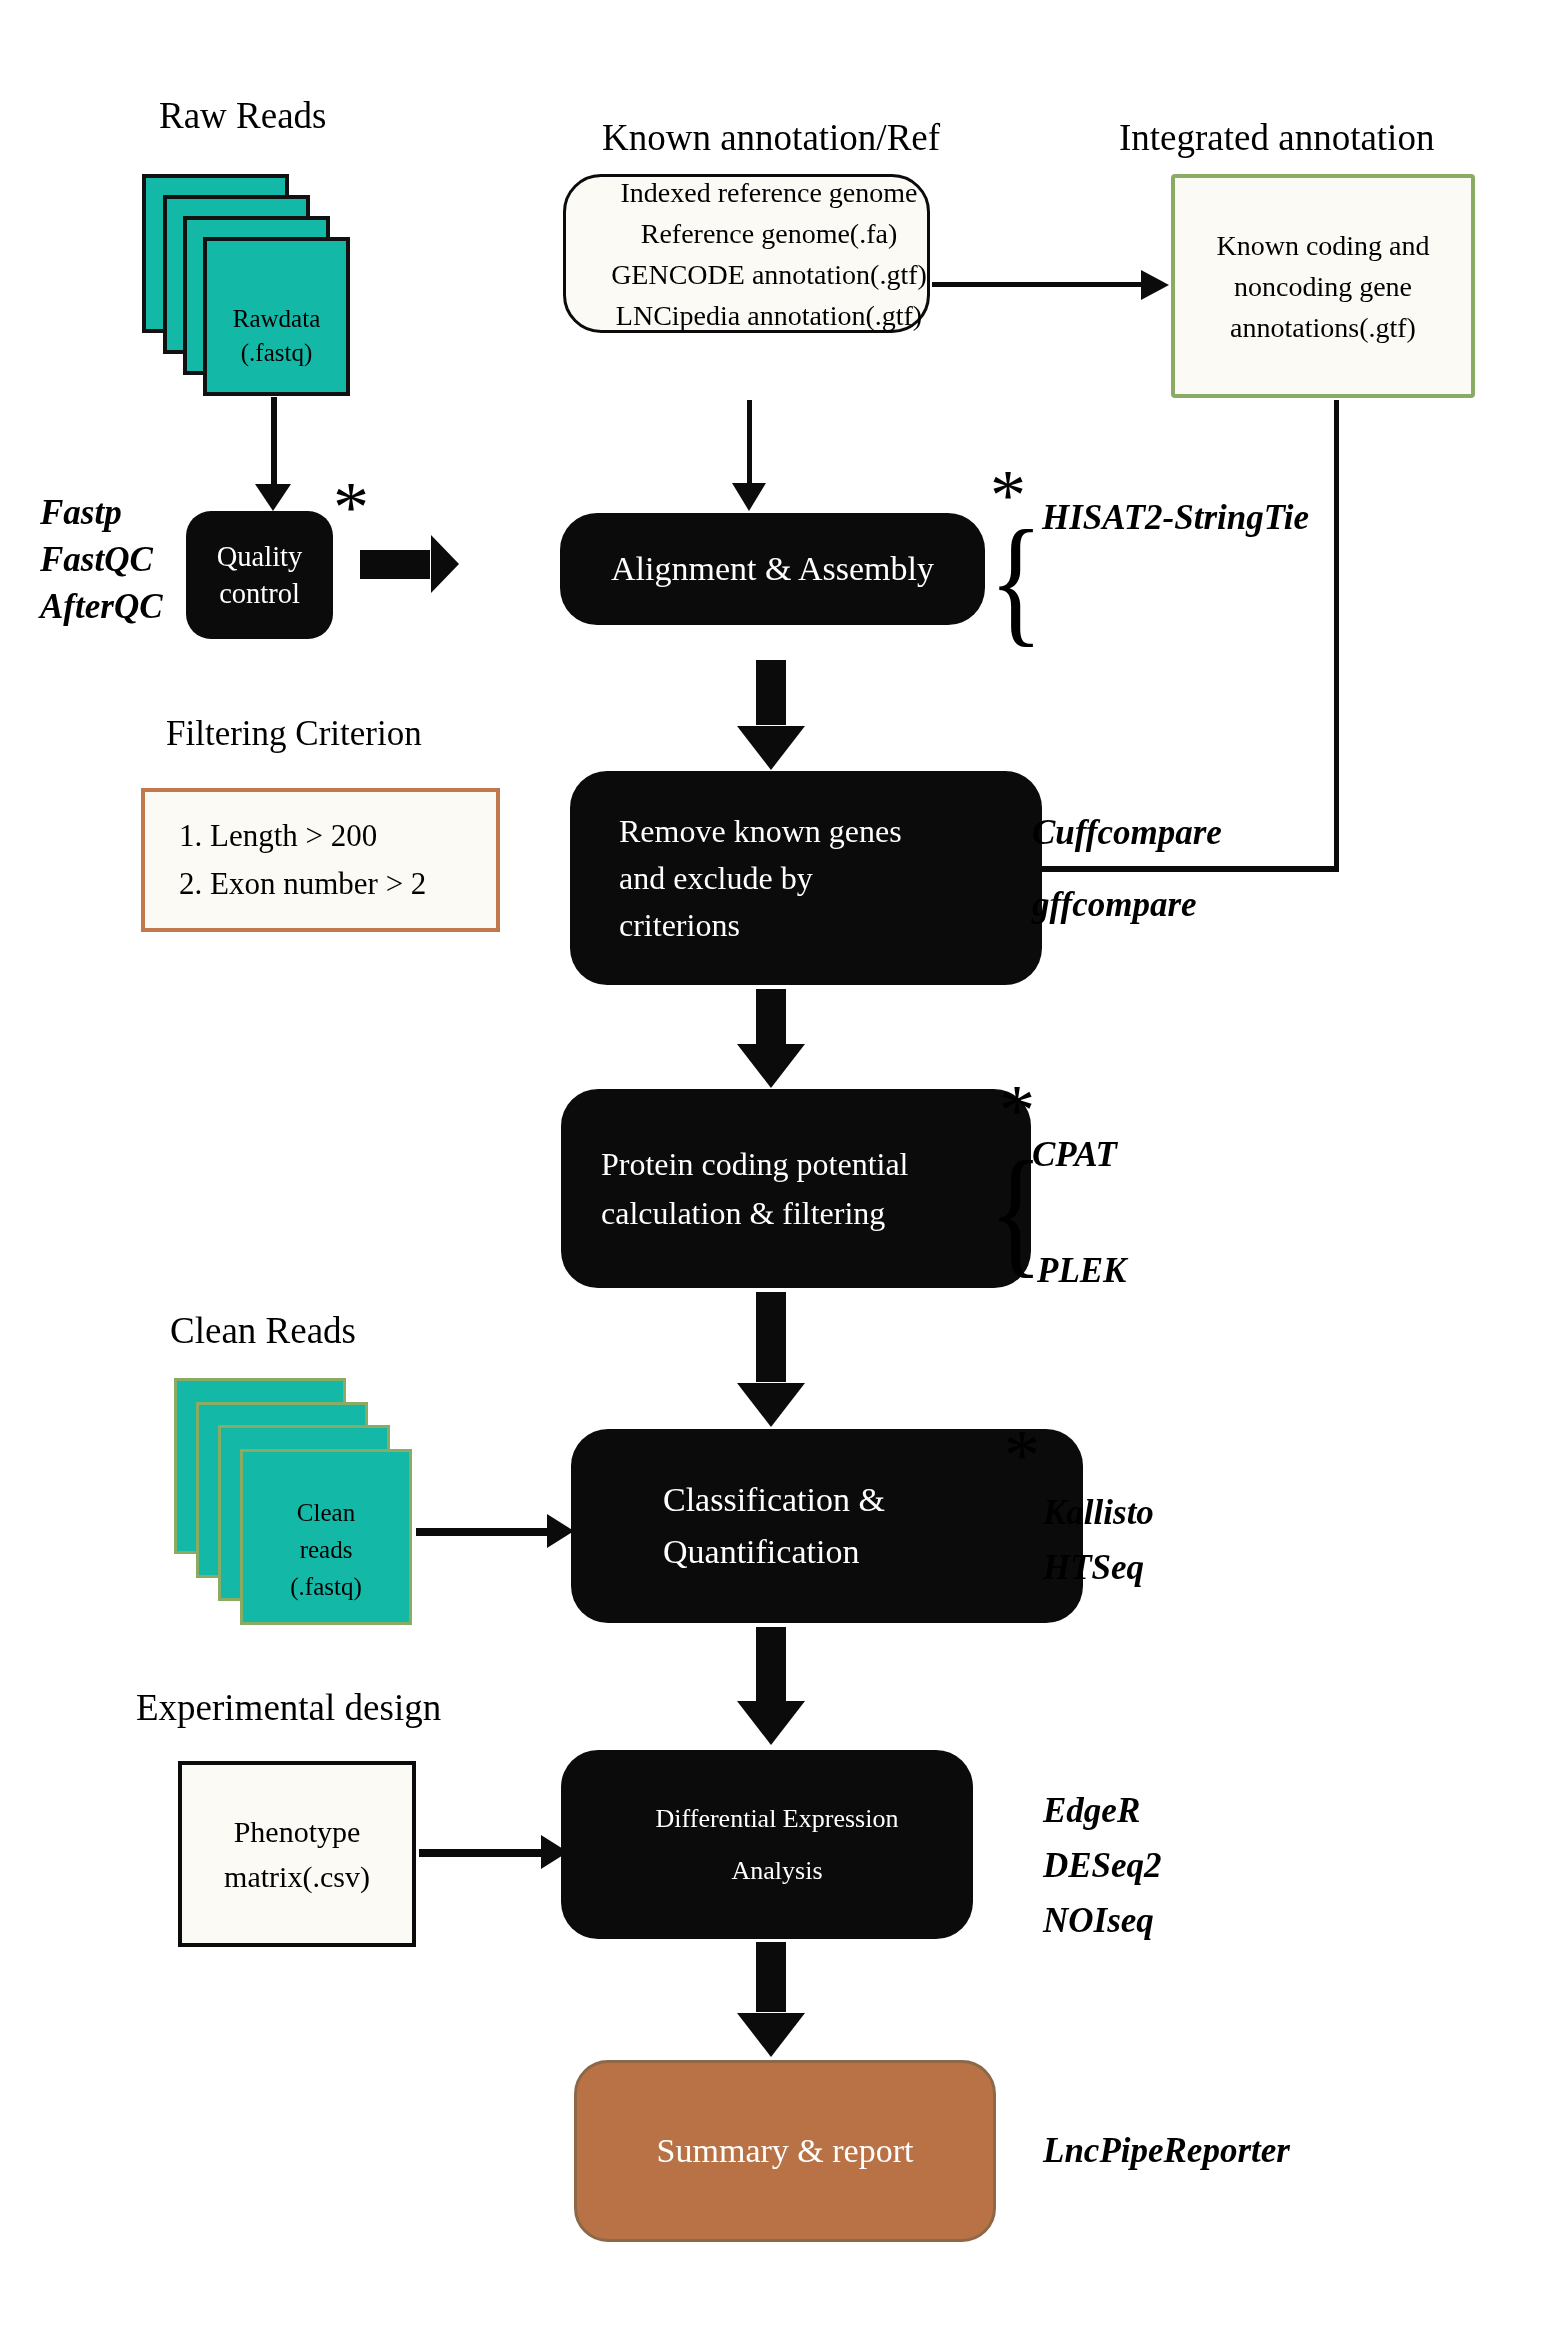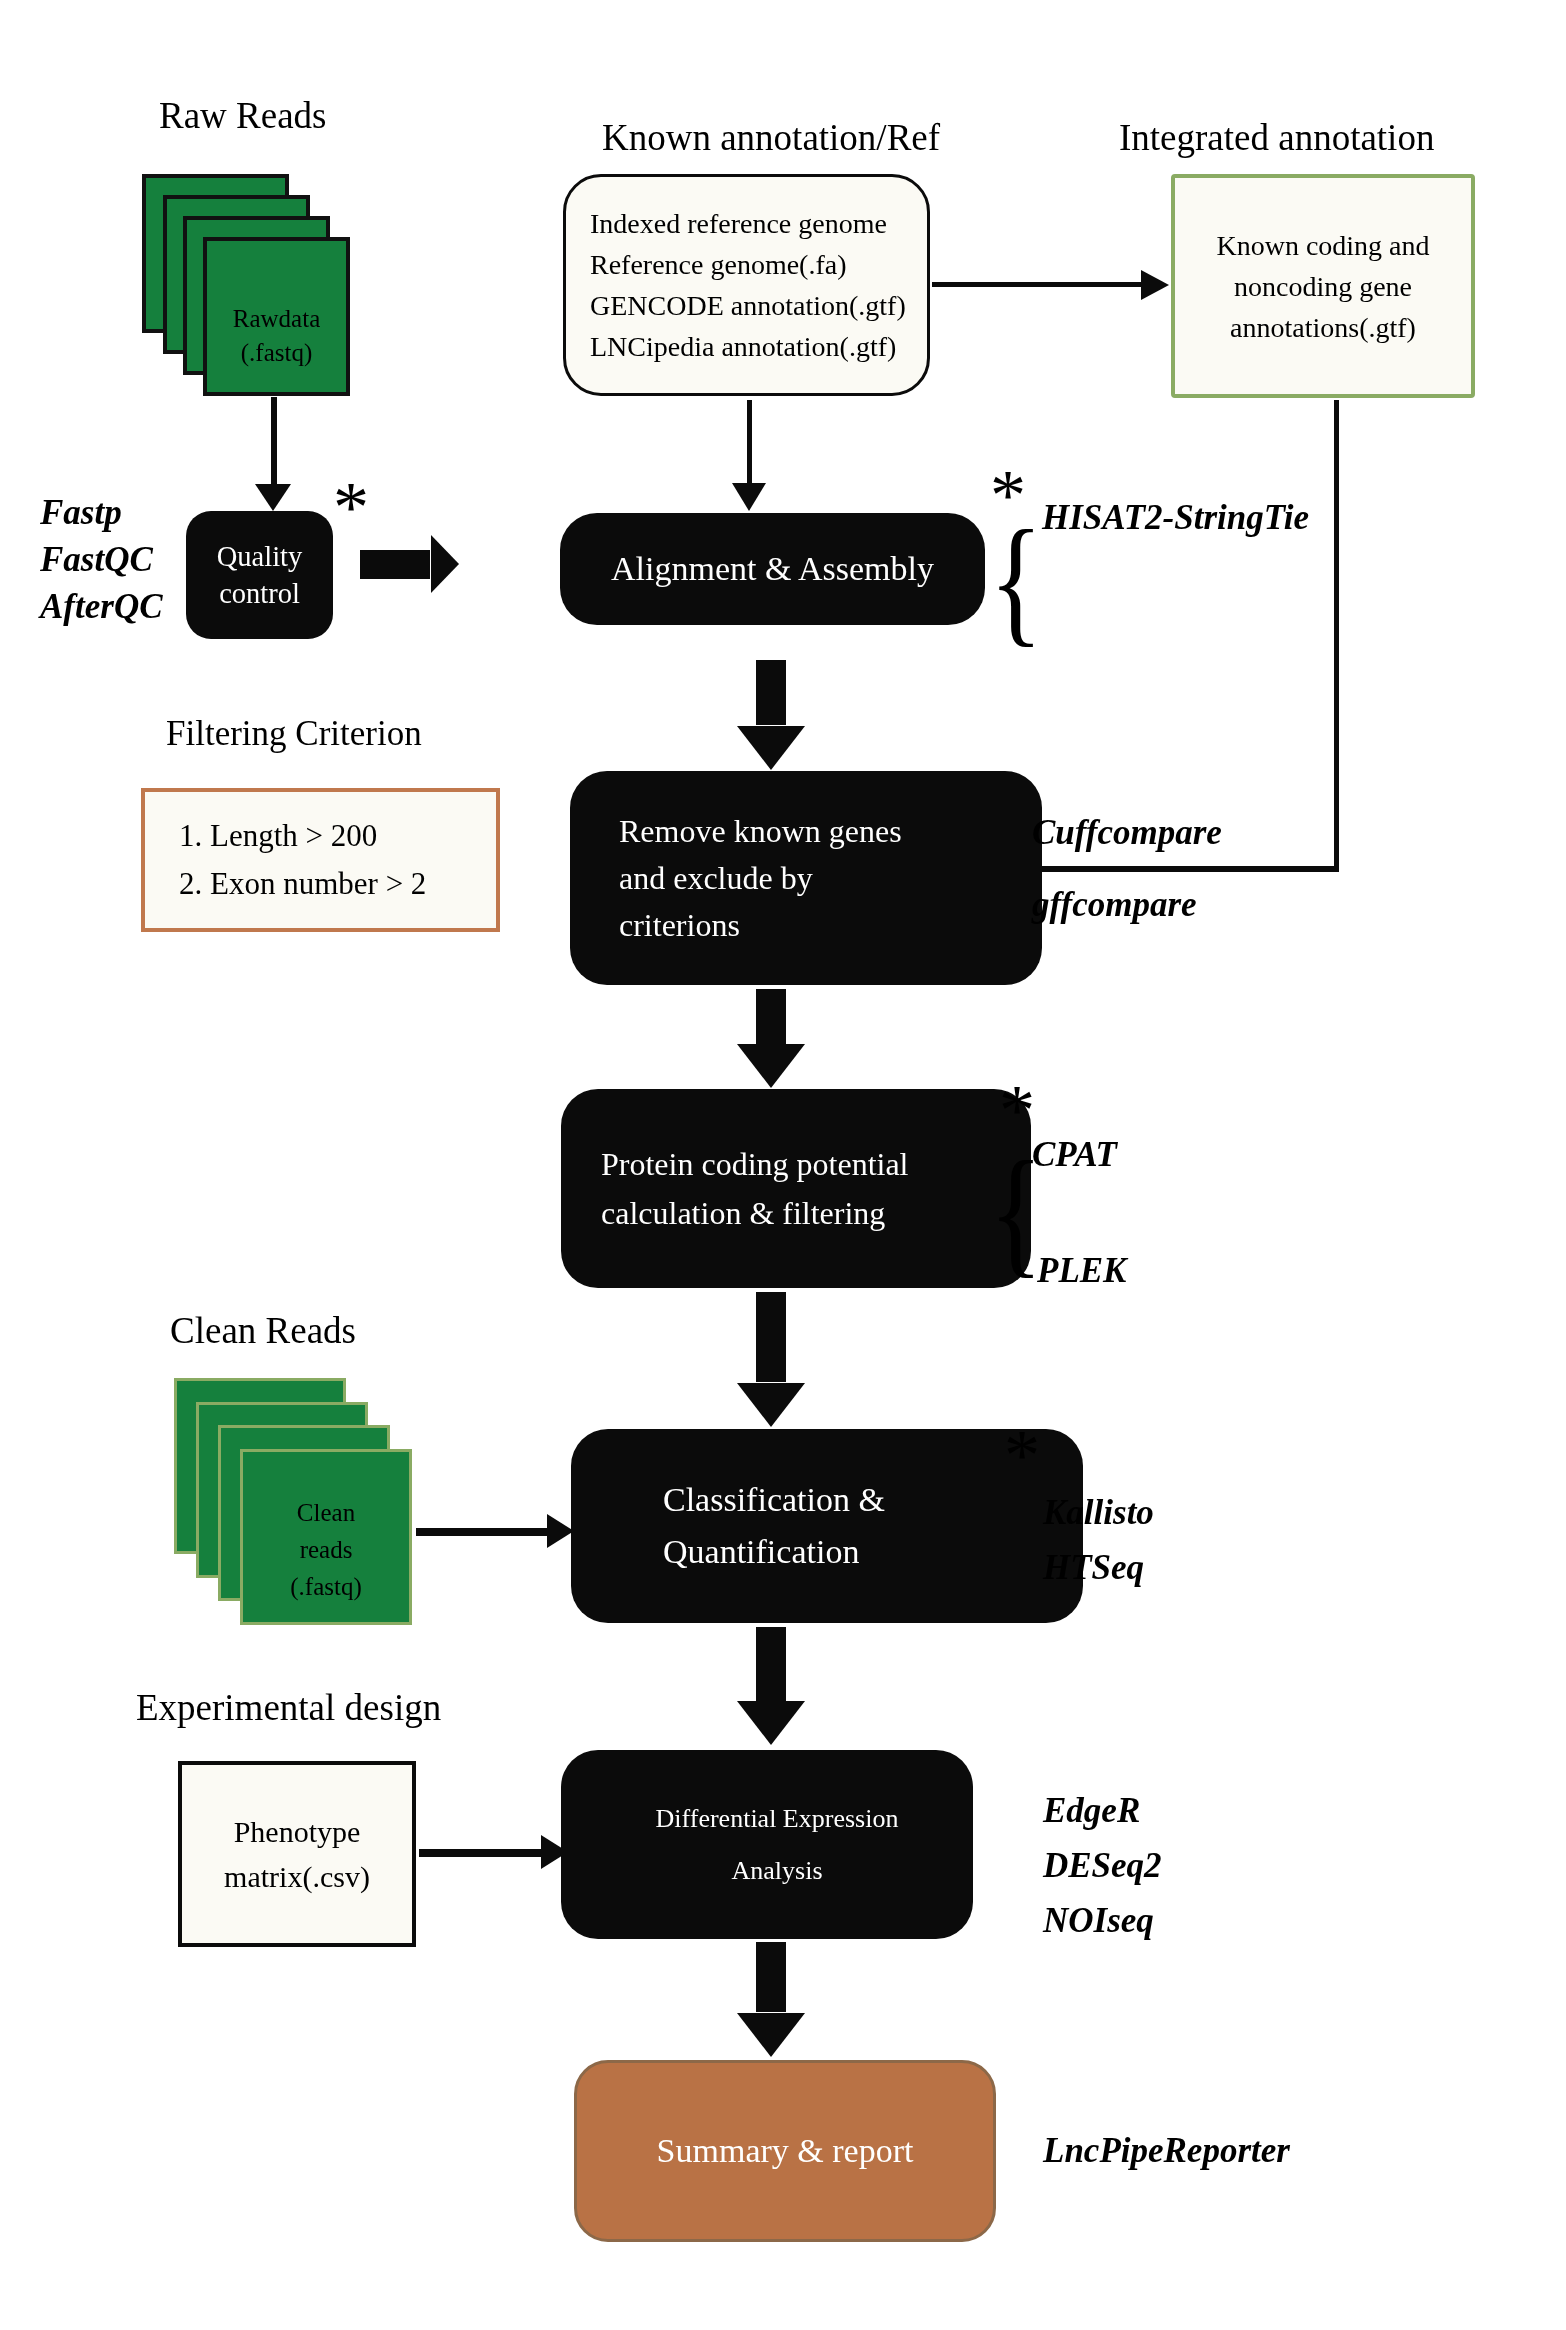--- a/index.html
+++ b/index.html
@@ -10,21 +10,21 @@
   }
   .abs{position:absolute;}
   .title{font-size:37px;}
   .tools{font-weight:bold;font-style:italic;font-size:35px;line-height:47px;white-space:nowrap;}
   .blackbox{
     position:absolute;background:#0b0b0b;border-radius:37px;color:#ffffff;
     display:flex;flex-direction:column;justify-content:center;
   }
   .blackbox .bl{display:block;}
   .whitebox{position:absolute;background:#fbfaf4;box-sizing:border-box;}
-  .doc{position:absolute;background:#15803d;box-sizing:border-box;}
+  .doc{position:absolute;background:#14b8a6;box-sizing:border-box;}
   .doc-raw{border:4.2px solid #111111;}
   .doc-clean{border:3.4px solid #8aab63;}
   .shaft{position:absolute;background:#0b0b0b;}
   .tri{position:absolute;width:0;height:0;}
   .ast{position:absolute;font-size:72px;line-height:72px;}
   .brace{position:absolute;font-size:141px;line-height:132px;transform:scaleX(0.8);transform-origin:left center;font-weight:normal;}
   .ctr{text-align:center;}
 </style>
 </head>
 <body>
@@ -53,21 +53,21 @@
   <div class="blackbox ctr" style="left:186px;top:511px;width:147px;height:128px;border-radius:25px;font-size:28.5px;line-height:37px;">
     <span class="bl">Quality</span>
     <span class="bl">control</span>
   </div>
   <div class="ast" style="left:333px;top:471px;">*</div>
 
   <div class="shaft" style="left:360px;top:550px;width:70px;height:28.5px;"></div>
   <div class="tri" style="left:431px;top:535px;border-top:29px solid transparent;border-bottom:29px solid transparent;border-left:28.5px solid #0b0b0b;"></div>
 
   <div class="abs title" style="left:602px;top:116px;">Known annotation/Ref</div>
-  <div class="whitebox" style="left:563px;top:174px;width:367px;height:222px;border:3.4px solid #0b0b0b;border-radius:38px;display:flex;flex-direction:column;justify-content:center;padding-left:24px;font-size:28px;line-height:41px;">
+  <div class="whitebox" style="left:563px;top:174px;width:367px;height:159px;border:3.4px solid #0b0b0b;border-radius:38px;display:flex;flex-direction:column;justify-content:center;padding-left:45px;font-size:28px;line-height:41px;text-align:center;">
     <span>Indexed reference genome</span>
     <span>Reference genome(.fa)</span>
     <span>GENCODE annotation(.gtf)</span>
     <span>LNCipedia  annotation(.gtf)</span>
   </div>
 
   <div class="shaft" style="left:932px;top:282px;width:209px;height:5px;"></div>
   <div class="tri" style="left:1141px;top:270px;border-top:15px solid transparent;border-bottom:15px solid transparent;border-left:28px solid #0b0b0b;"></div>
 
   <div class="shaft" style="left:747px;top:400px;width:5px;height:84px;"></div>

